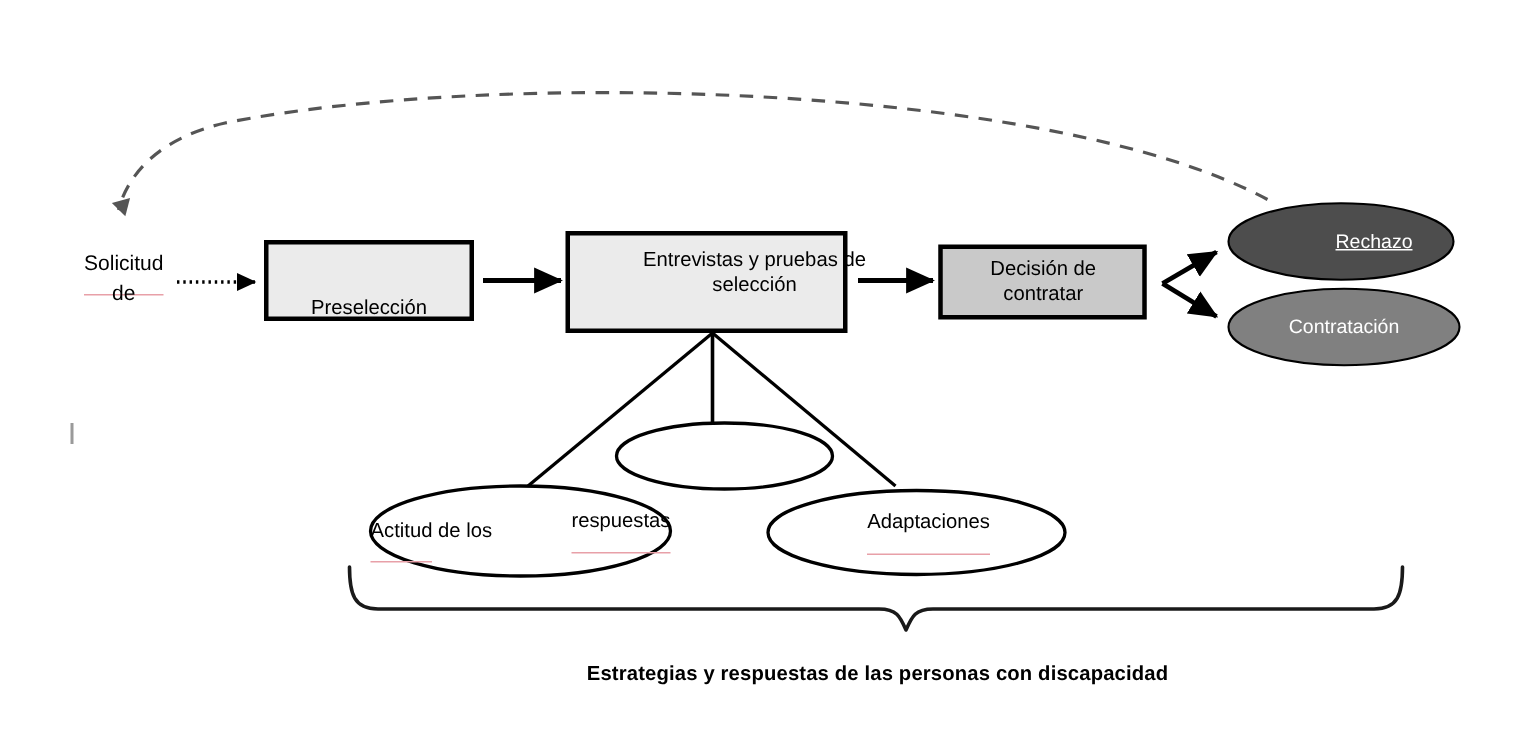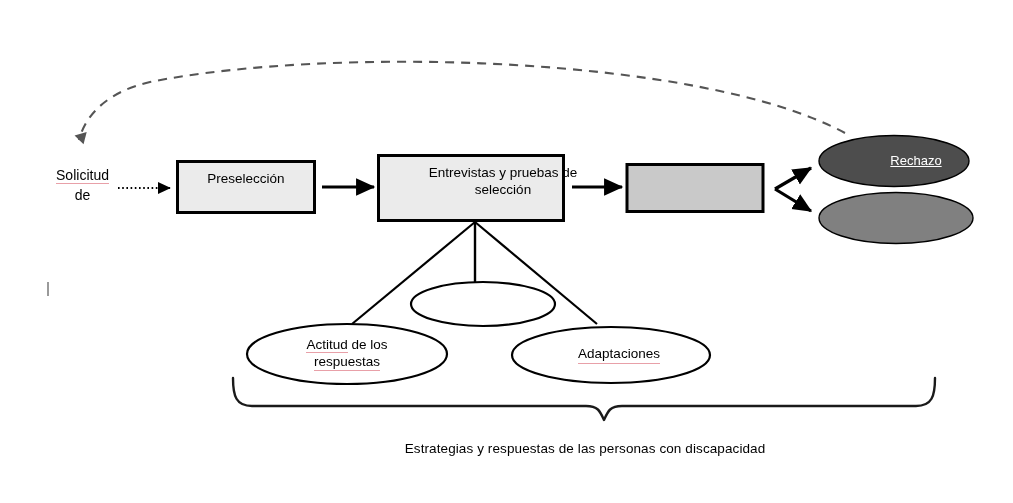--- a/index.html
+++ b/index.html
@@ -41,26 +41,26 @@
   }
   .label-stack {
     position: absolute;
     text-align: center;
     font-size: 14px;
     line-height: 1.45;
     color: #000000;
   }
   .sp-err {
     border-bottom: 1.6px solid #e8a0a8;
-    padding-bottom: 0px;
+    padding-bottom: 13px;
   }
   .caption {
     position: absolute;
     text-align: center;
-    font-weight: normal;
+    font-weight: bold;
     font-size: 13.5px;
     color: #000000;
     letter-spacing: 0.1px;
   }
   .tick-mark {
     position: absolute;
     background: #9a9a9a;
   }
 </style>
 </head>
@@ -118,37 +118,44 @@
              C 932 406, 935 396, 935 378" fill="none" stroke="#1a1a1a" stroke-width="2.4" stroke-linecap="round" stroke-linejoin="round"></path>
   </svg>
 
   <div class="label-stack" style="left:30px; top:165px; width:105px;">
     <div><span class="sp-err">Solicitud</span></div>
     <div><span>de</span></div>
   </div>
 
   <div class="tick-mark" style="left:47px; top:282px; width:2px; height:14px;"></div>
 
-  <div class="node-text" style="left:177px; top:153px; width:138px; height:52px;">
+  <div class="node-text" style="left:177px; top:179px; width:138px; height:52px;">
     <span>Preselección</span>
   </div>
 
   <div class="node-text" style="left:378px; top:155px; width:186px; height:54px; flex-direction:column;padding-left:32px;">
     <span>Entrevistas y pruebas de</span>
     <span>selección</span>
   </div>
 
+  <div class="node-text" style="left:627px; top:164px; width:137px; height:48px; flex-direction:column;">
+    <span>Decisión de</span>
+    <span>contratar</span>
+  </div>
 
   <div class="node-text white" style="left:841px; top:136px; width:150px; height:50px;text-decoration:underline;">
     <span>Rechazo</span>
   </div>
 
+  <div class="node-text white" style="left:819px; top:193px; width:154px; height:50px;">
+    <span>Contratación</span>
+  </div>
 
 
-  <div class="node-text" style="left:247px; top:325px; width:200px; height:58px; flex-direction:column;">
+  <div class="node-text" style="left:247px; top:325px; width:200px; height:58px; flex-direction:row;justify-content:space-between;">
     <span><span class="sp-err">Actitud</span><span>&nbsp;de los</span></span>
     <span class="sp-err">respuestas</span>
   </div>
 
   <div class="node-text" style="left:520px; top:327px; width:198px; height:56px;">
     <span class="sp-err">Adaptaciones</span>
   </div>
 
   <div class="caption" style="left:230px; top:441px; width:710px;">Estrategias y respuestas de las personas con discapacidad</div>
 

